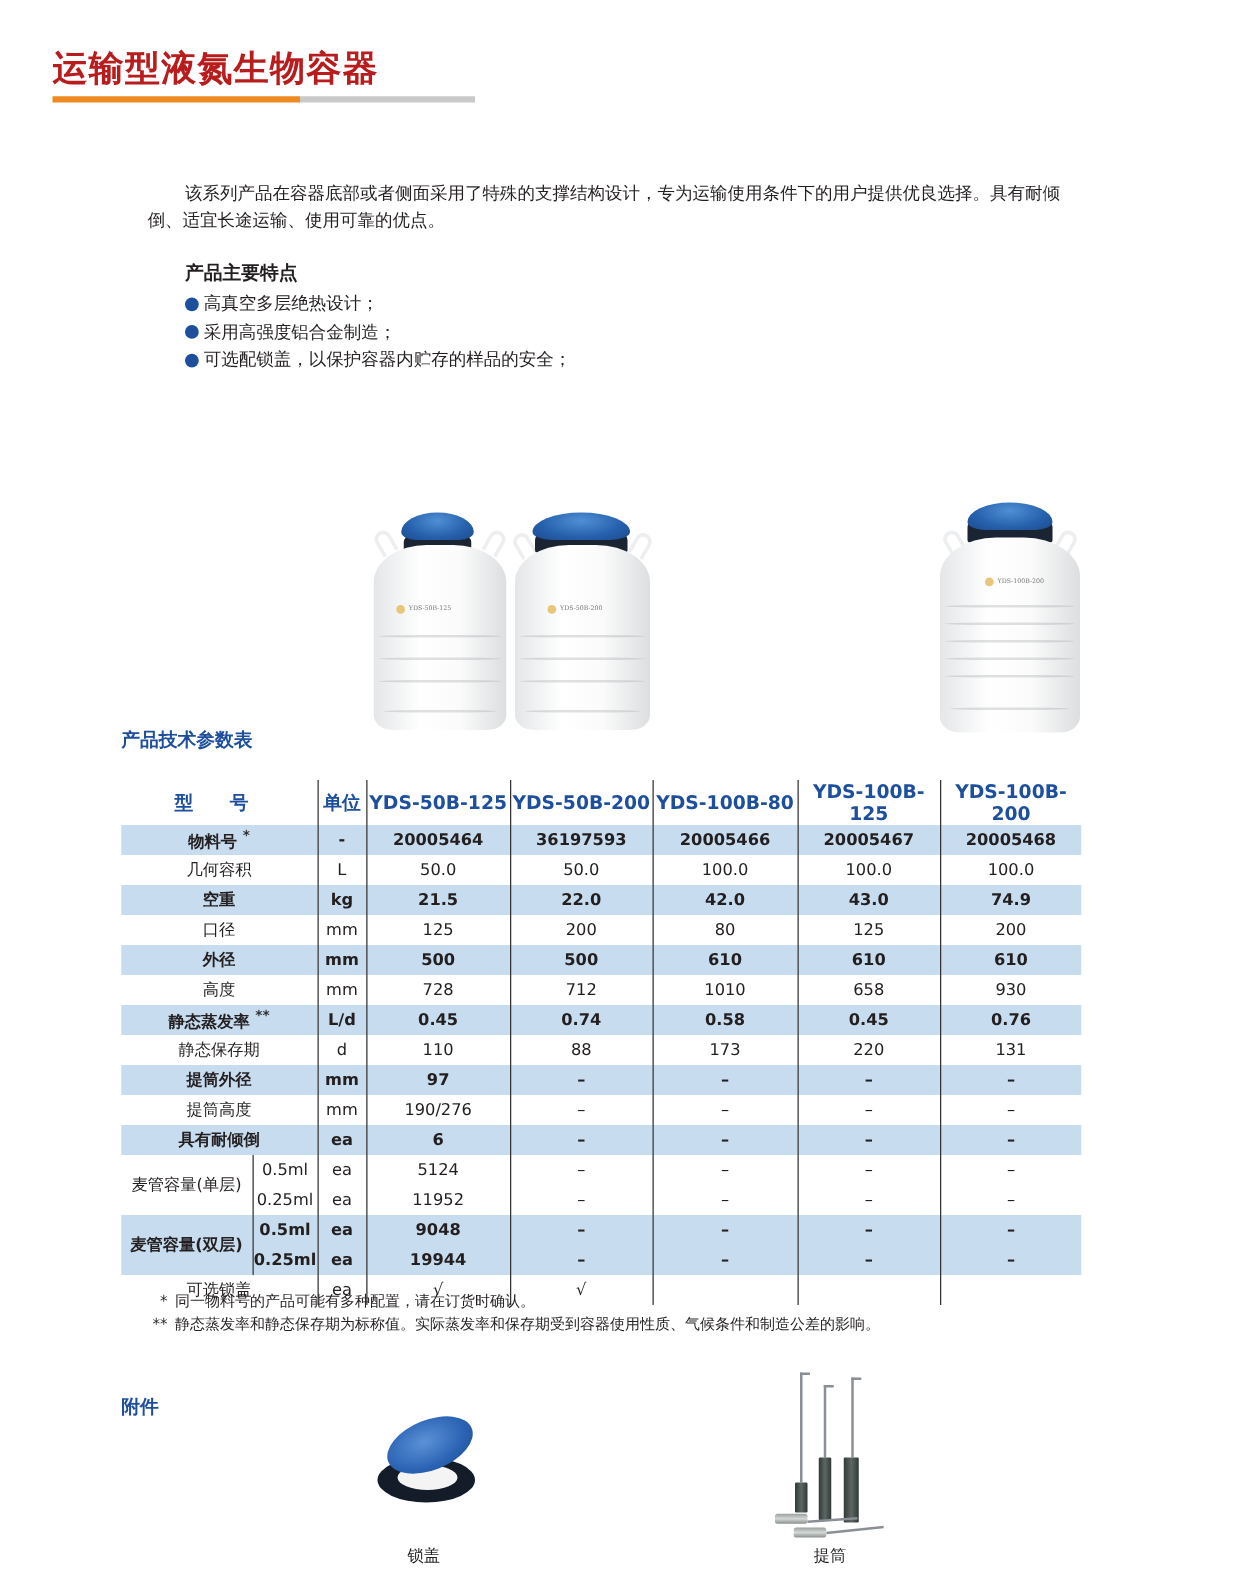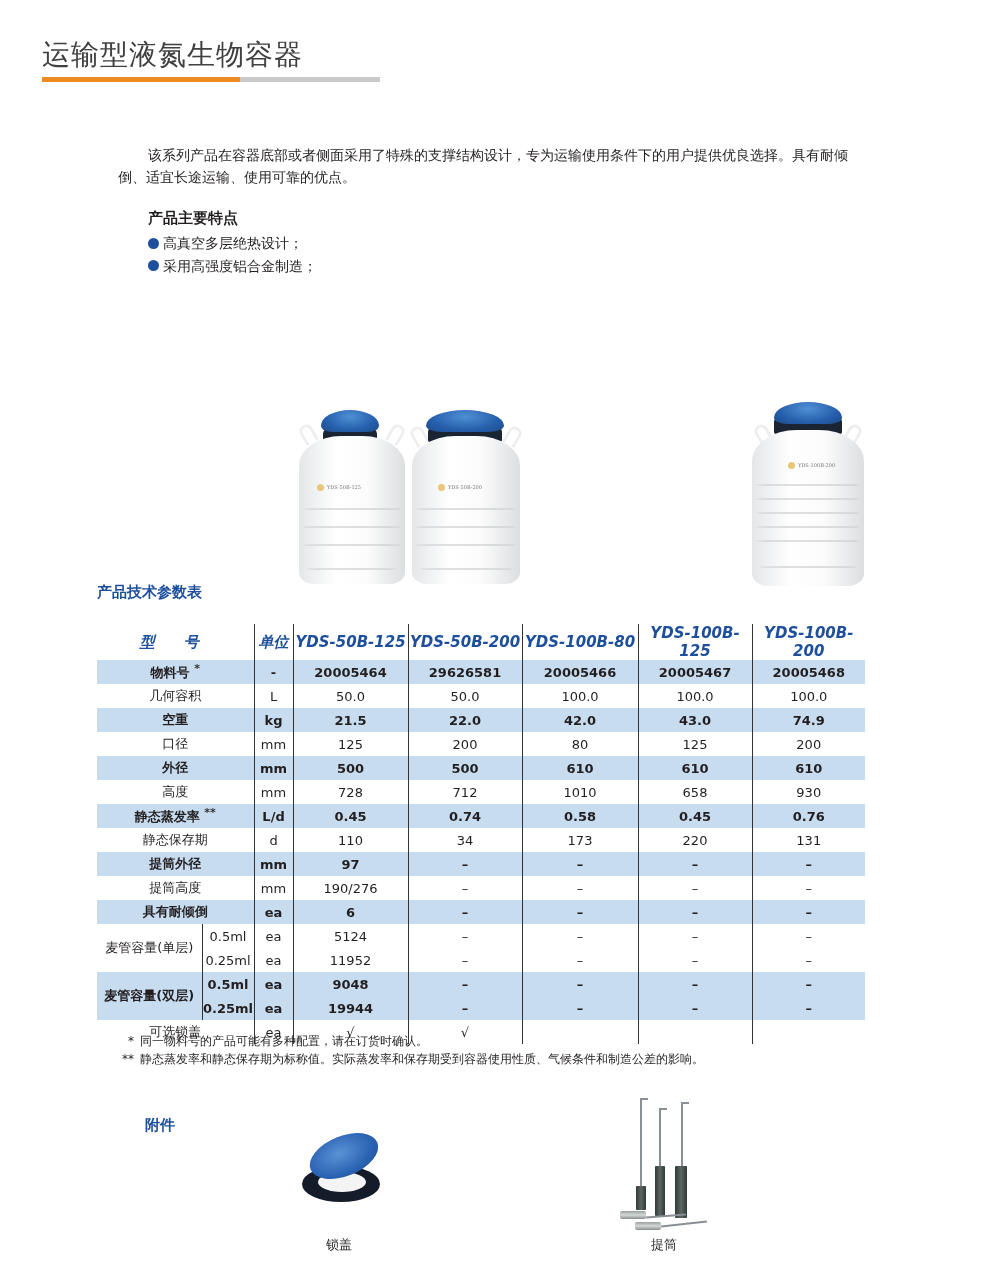--- a/index.html
+++ b/index.html
@@ -1,19 +1,19 @@
 <!DOCTYPE html>
 <html><head>
 <meta charset="utf-8">
 <style>
   * { margin: 0; padding: 0; box-sizing: border-box; }
   html, body { width: 990px; height: 1268px; background: #ffffff; overflow: hidden; }
   body { position: relative; font-family: "DejaVu Sans", "Liberation Sans", sans-serif; color: #231f20; }
 
-  .title { position: absolute; left: 42px; top: 36px; font-size: 28px; font-weight: normal; color: #404040; letter-spacing: 1px; }
+  .title { position: absolute; left: 42px; top: 36px; font-size: 28px; font-weight: bold; color: #b91c1c; letter-spacing: 1px; }
   .title-bar-orange { position: absolute; left: 42px; top: 77px; width: 198px; height: 5px; background: #ee8a22; }
   .title-bar-gray { position: absolute; left: 240px; top: 77px; width: 140px; height: 5px; background: #c9c9c9; }
 
   .intro { position: absolute; left: 118px; top: 144px; width: 740px; font-size: 14px; line-height: 22px; text-indent: 30px; color: #231f20; }
 
   .features-title { position: absolute; left: 148px; top: 209px; font-size: 15px; font-weight: bold; color: #231f20; }
   .features { position: absolute; left: 148px; top: 232px; list-style: none; }
   .features li { font-size: 14px; line-height: 22.5px; display: flex; align-items: center; }
   .bullet { display: inline-block; width: 11px; height: 11px; border-radius: 50%; background: #1d4f9c; margin-right: 4px; flex-shrink: 0; }
   .dewar { position: absolute; }
@@ -22,29 +22,29 @@
   .dewar .cap { position: absolute; background: radial-gradient(ellipse at 50% 30%, #4f8fd4 0%, #2660ad 60%, #1d4a8a 100%); border-radius: 50% 50% 20% 20% / 70% 70% 30% 30%; }
   .dewar .rib { position: absolute; height: 2px; background: rgba(160,165,170,0.35); border-radius: 50%; }
   .dewar .handle { position: absolute; width: 14px; height: 20px; border: 3px solid #eceef0; border-bottom: none; border-radius: 8px 8px 0 0; }
   .dewar .label { position: absolute; font-size: 5px; color: #777; font-family: "DejaVu Serif", serif; white-space: nowrap; }
   .dewar .logo-dot { position: absolute; width: 7px; height: 7px; border-radius: 50%; background: #e8c77a; }
 
   .table-title { position: absolute; left: 97px; top: 583px; font-size: 15px; font-weight: bold; color: #1d4f9c; }
 
   table.spec { position: absolute; left: 97px; top: 624px; width: 768px; border-collapse: collapse; table-layout: fixed; }
   table.spec td, table.spec th { height: 24px; text-align: center; font-size: 13px; color: #231f20; padding: 0; font-weight: normal; }
-  table.spec th { font-size: 15px; font-weight: bold; color: #1d4f9c; height: 24px; letter-spacing: 0; font-style: italic; }
+  table.spec th { font-size: 15px; font-weight: bold; color: #1d4f9c; height: 24px; letter-spacing: 0; }
   table.spec th.first { letter-spacing: 12px; }
   table.spec tr.shade td { background: #c7dcef; font-weight: bold; }
   .vr { border-left: 1.5px solid #333; }
   .star { font-size: 11px; vertical-align: super; color: #333; }
 
   .note { position: absolute; left: 118px; font-size: 12px; color: #231f20; white-space: nowrap; }
 
-  .acc-title { position: absolute; left: 97px; top: 1116px; font-size: 15px; font-weight: bold; color: #1d4f9c; margin-left: 48px; }
+  .acc-title { position: absolute; left: 97px; top: 1116px; font-size: 15px; font-weight: bold; color: #1d4f9c; }
 
   .acc-caption { position: absolute; font-size: 13px; color: #231f20; }
 
   .lock-lid { position: absolute; left: 300px; top: 1136px; width: 80px; height: 44px; }
   .lock-lid .ring { position: absolute; left: 2px; top: 30px; width: 78px; height: 36px; border-radius: 50%; background: #141c2a; }
   .lock-lid .ring-hole { position: absolute; left: 18px; top: 36px; width: 48px; height: 20px; border-radius: 50%; background: #f4f4f4; }
   .lock-lid .lid { position: absolute; left: 8px; top: 0px; width: 72px; height: 40px; border-radius: 50%; background: radial-gradient(ellipse at 45% 40%, #5b92d6 0%, #2b63b4 60%, #1c4a8c 100%); transform: rotate(-22deg); }
 
   .canister { position: absolute; }
   .rod { position: absolute; width: 1.5px; background: #8a8f95; }
@@ -63,20 +63,24 @@
 
 <div class="features-title">产品主要特点</div>
 <ul class="features">
   <li>
       <span class="bullet"></span>
       <span>高真空多层绝热设计；</span>
     </li>
   <li>
       <span class="bullet"></span>
       <span>采用高强度铝合金制造；</span>
+    </li>
+  <li>
+      <span class="bullet"></span>
+      <span>可选配锁盖，以保护容器内贮存的样品的安全；</span>
     </li>
 </ul>
 
 <div class="dewar" style="left:297px; top:408px; width:110px; height:176px;">
   <div class="handle" style="left:4px; top:16px; transform:rotate(-30deg);"></div>
   <div class="handle" style="left:92px; top:16px; transform:rotate(30deg);"></div>
   <div class="neck" style="left:26px; top:20px; width:54px; height:16px;"></div>
   <div class="cap" style="left:24px; top:2px; width:58px; height:22px;"></div>
   <div class="body" style="left:2px; top:28px; width:106px; height:148px;"></div>
   <div class="rib" style="left:6px; top:100px; width:98px;"></div>
@@ -138,21 +142,21 @@
     <th class="vr">YDS-50B-200</th>
     <th class="vr">YDS-100B-80</th>
     <th class="vr">YDS-100B-125</th>
     <th class="vr">YDS-100B-200</th>
   </tr>
 
   <tr class="shade">
     <td colspan="2"><span>物料号</span> <span class="star">*</span></td>
     <td class="vr">-</td>
     <td class="vr">20005464</td>
-    <td class="vr">29626581</td>
+    <td class="vr">36197593</td>
     <td class="vr">20005466</td>
     <td class="vr">20005467</td>
     <td class="vr">20005468</td>
   </tr>
   <tr>
     <td colspan="2">几何容积</td>
     <td class="vr">L</td>
     <td class="vr">50.0</td>
     <td class="vr">50.0</td>
     <td class="vr">100.0</td>
@@ -201,21 +205,21 @@
     <td class="vr">0.45</td>
     <td class="vr">0.74</td>
     <td class="vr">0.58</td>
     <td class="vr">0.45</td>
     <td class="vr">0.76</td>
   </tr>
   <tr>
     <td colspan="2">静态保存期</td>
     <td class="vr">d</td>
     <td class="vr">110</td>
-    <td class="vr">34</td>
+    <td class="vr">88</td>
     <td class="vr">173</td>
     <td class="vr">220</td>
     <td class="vr">131</td>
   </tr>
   <tr class="shade">
     <td colspan="2">提筒外径</td>
     <td class="vr">mm</td>
     <td class="vr">97</td>
     <td class="vr">–</td>
     <td class="vr">–</td>

